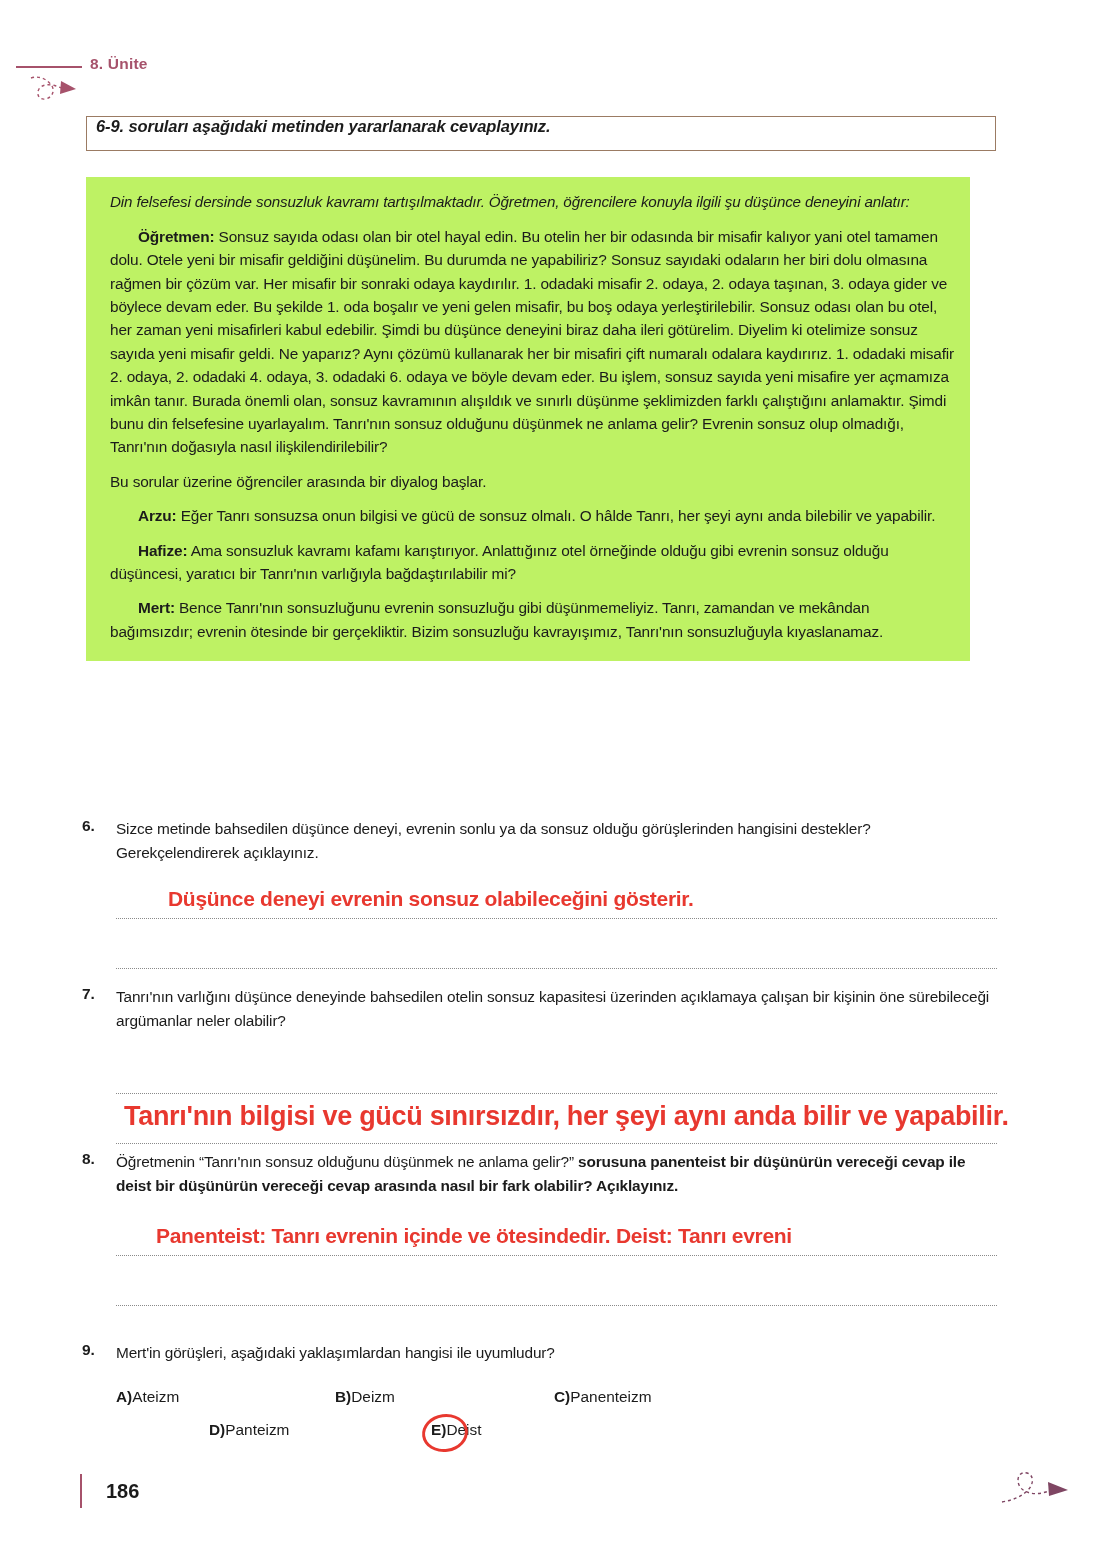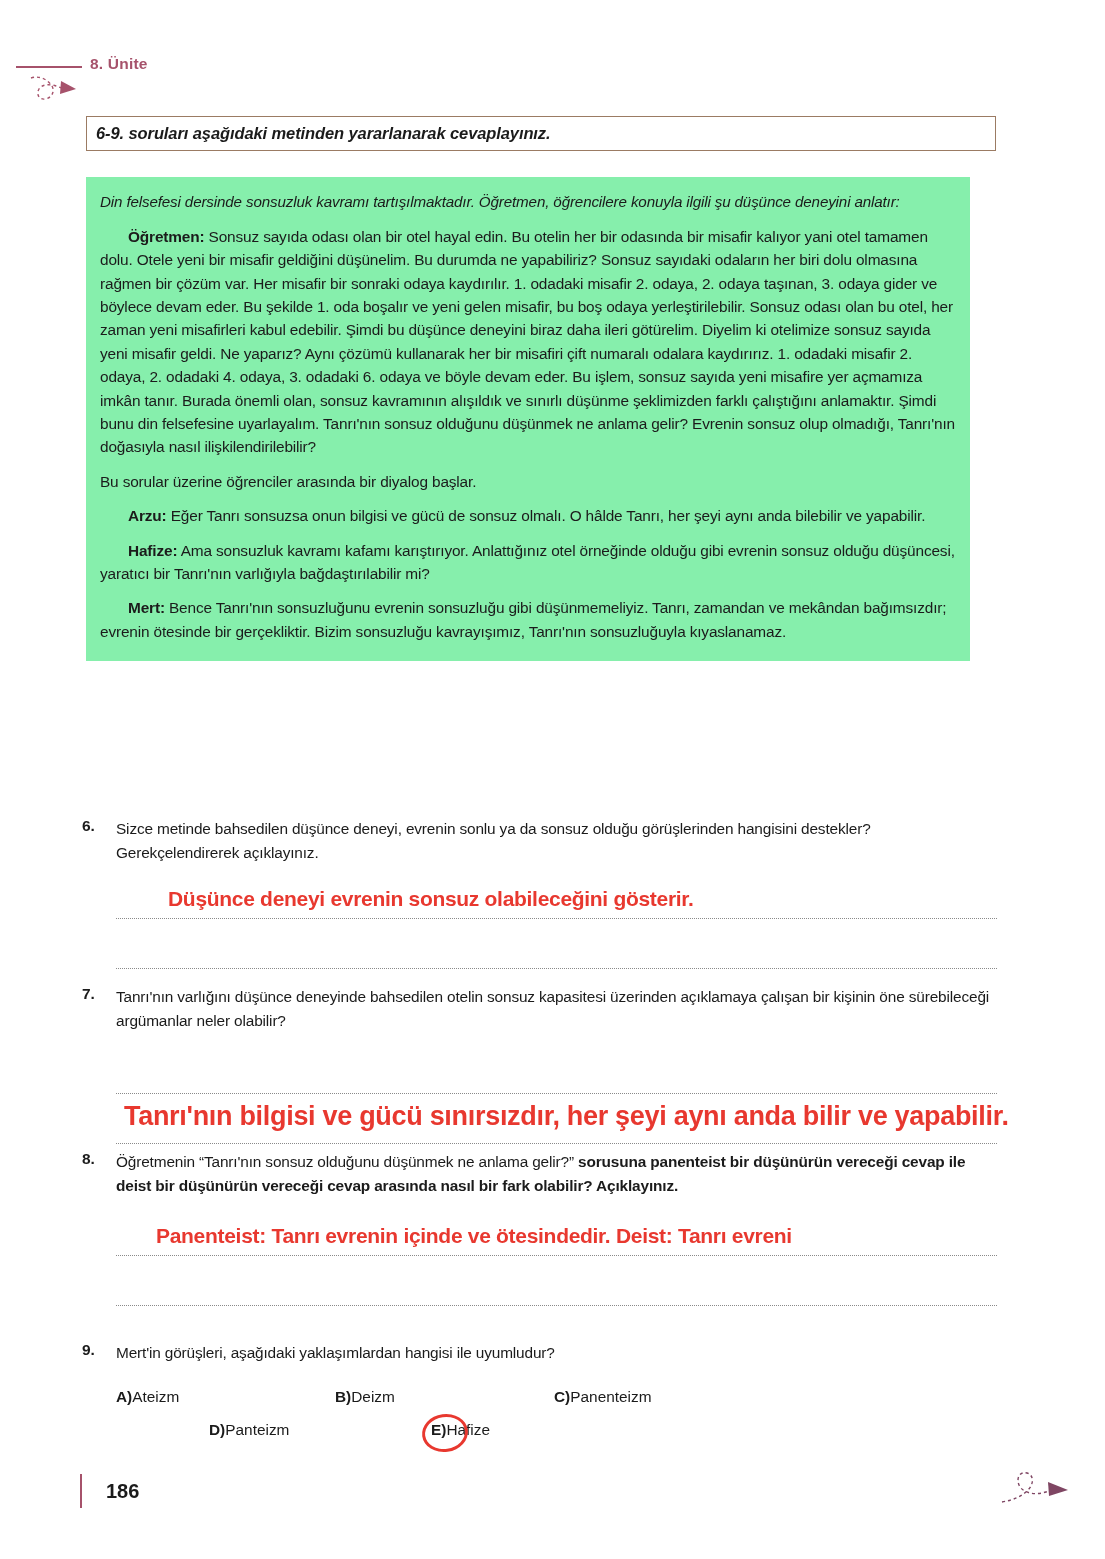--- a/index.html
+++ b/index.html
@@ -68,39 +68,39 @@
   .instruction-box {
     position: absolute;
     top: 116px;
     left: 86px;
     width: 910px;
     height: 35px;
     border: 1px solid #9b7b63;
     background: #ffffff;
     box-sizing: border-box;
     display: flex;
-    align-items: center;
+    align-items: flex-start;
   }
   .instruction-text {
     font-size: 16.5px;
     font-style: italic;
     font-weight: bold;
     color: #1b1b1b;
     padding-left: 9px;
     letter-spacing: -0.1px;
   }
 
   
   .passage-box {
     position: absolute;
     top: 177px;
     left: 86px;
     width: 884px;
-    padding: 14px 14px 18px 14px;
-    background: #86efac;
+    padding: 14px 14px 18px 24px;
+    background: #bef264;
     box-sizing: border-box;
   }
   .passage-intro {
     font-size: 15.2px;
     font-style: italic;
     line-height: 1.50;
     margin: 0 0 11px 0;
     color: #1b1b1b;
     letter-spacing: -0.15px;
   }
@@ -308,21 +308,21 @@
       <span class="opt-letter">C)</span><span>Panenteizm</span>
     </div>
   </div>
 
   <div class="options-row" style="top:1421px; left:209px;">
     <div class="option" style="width:222px;">
       <span class="opt-letter">D)</span><span>Panteizm</span>
     </div>
     <div class="option">
       <span class="circle-mark"></span>
-      <span class="opt-letter">E)</span><span>Hafize</span>
+      <span class="opt-letter">E)</span><span>Deist</span>
     </div>
   </div>
 
   <div class="footer">
     <div class="footer-bar"></div>
     <div class="footer-page">186</div>
   </div>
 
   <svg class="deco-bottom" viewBox="0 0 80 48">
     <path d="M2 40 C14 38, 22 34, 28 28 C34 22, 34 13, 27 11 C20 9, 16 16, 19 23 C22 30, 32 33, 42 31 L50 29" fill="none" stroke="#7f4663" stroke-width="1.4" stroke-dasharray="3,3"></path>

